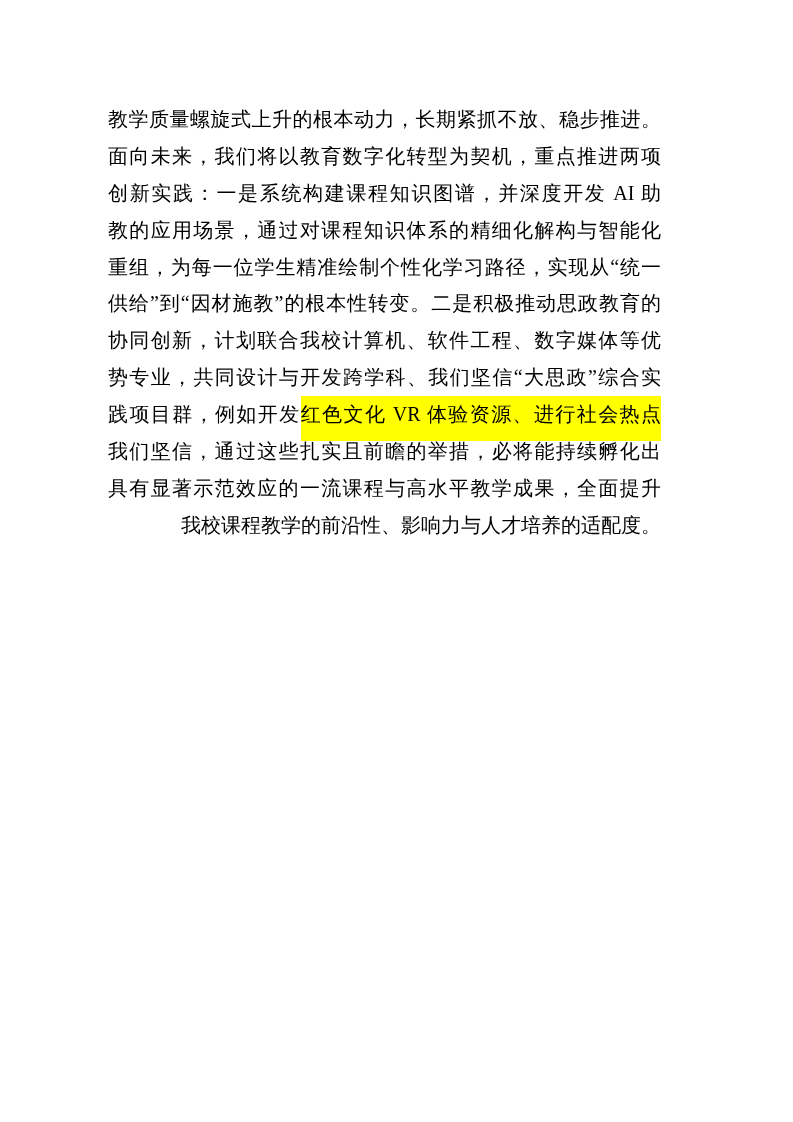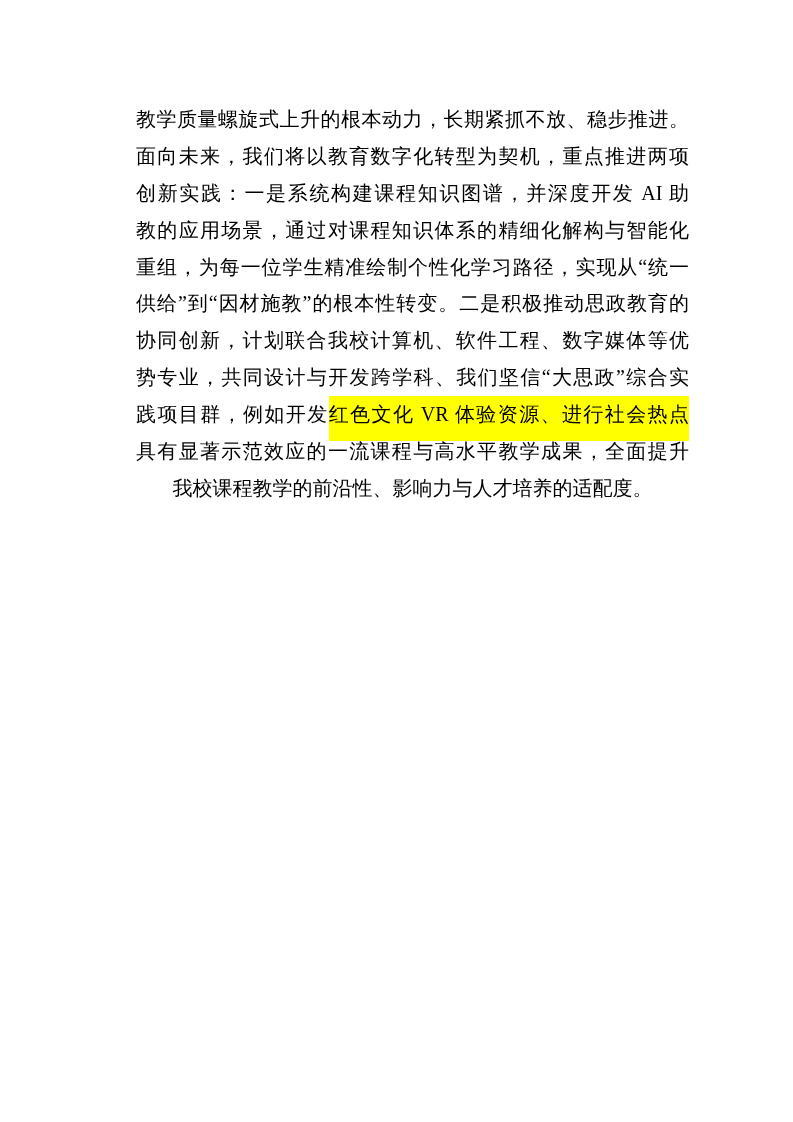--- a/index.html
+++ b/index.html
@@ -10,37 +10,37 @@
   .page {
     position: relative;
     width: 793px;
     height: 1122px;
     background: #ffffff;
     overflow: hidden;
     font-family: "Liberation Serif", "DejaVu Serif", serif;
   }
   .doc-text {
     position: absolute;
-    left: 136px;
+    left: 108px;
     top: 101px;
     width: 553px;
     font-size: 20px;
     line-height: 36.9px;
     color: #000000;
     letter-spacing: 0;
   }
   .line {
     text-align: justify;
     text-align-last: justify;
     white-space: normal;
     height: 36.9px;
     overflow: visible;
   }
   .line.last {
-    text-align: center;
+    text-align: right;
     text-align-last: auto;
   }
   .hl {
     background-color: #ffff00;
     padding-top: 7px;
     padding-bottom: 16px;
   }
 </style>
 </head>
 <body>
@@ -49,16 +49,17 @@
   <div class="doc-text">
       <div class="line"><span class="">教学质量螺旋式上升的根本动力，长期紧抓不放、稳步推进。</span></div>
       <div class="line"><span class="">面向未来，我们将以教育数字化转型为契机，重点推进两项</span></div>
       <div class="line"><span class="">创新实践：一是系统构建课程知识图谱，并深度开发 AI 助</span></div>
       <div class="line"><span class="">教的应用场景，通过对课程知识体系的精细化解构与智能化</span></div>
       <div class="line"><span class="">重组，为每一位学生精准绘制个性化学习路径，实现从“统一</span></div>
       <div class="line"><span class="">供给”到“因材施教”的根本性转变。二是积极推动思政教育的</span></div>
       <div class="line"><span class="">协同创新，计划联合我校计算机、软件工程、数字媒体等优</span></div>
       <div class="line"><span class="">势专业，共同设计与开发跨学科、我们坚信“大思政”综合实</span></div>
       <div class="line"><span class="">践项目群，例如开发</span><span class="hl">红色文化 VR 体验资源、进行社会热点</span></div>
+      <div class="line"><span class="">我们坚信，通过这些扎实且前瞻的举措，必将能持续孵化出</span></div>
       <div class="line"><span class="">具有显著示范效应的一流课程与高水平教学成果，全面提升</span></div>
       <div class="line last"><span class="">我校课程教学的前沿性、影响力与人才培养的适配度。</span></div>
     </div>
 </div>
 
 </body></html>

